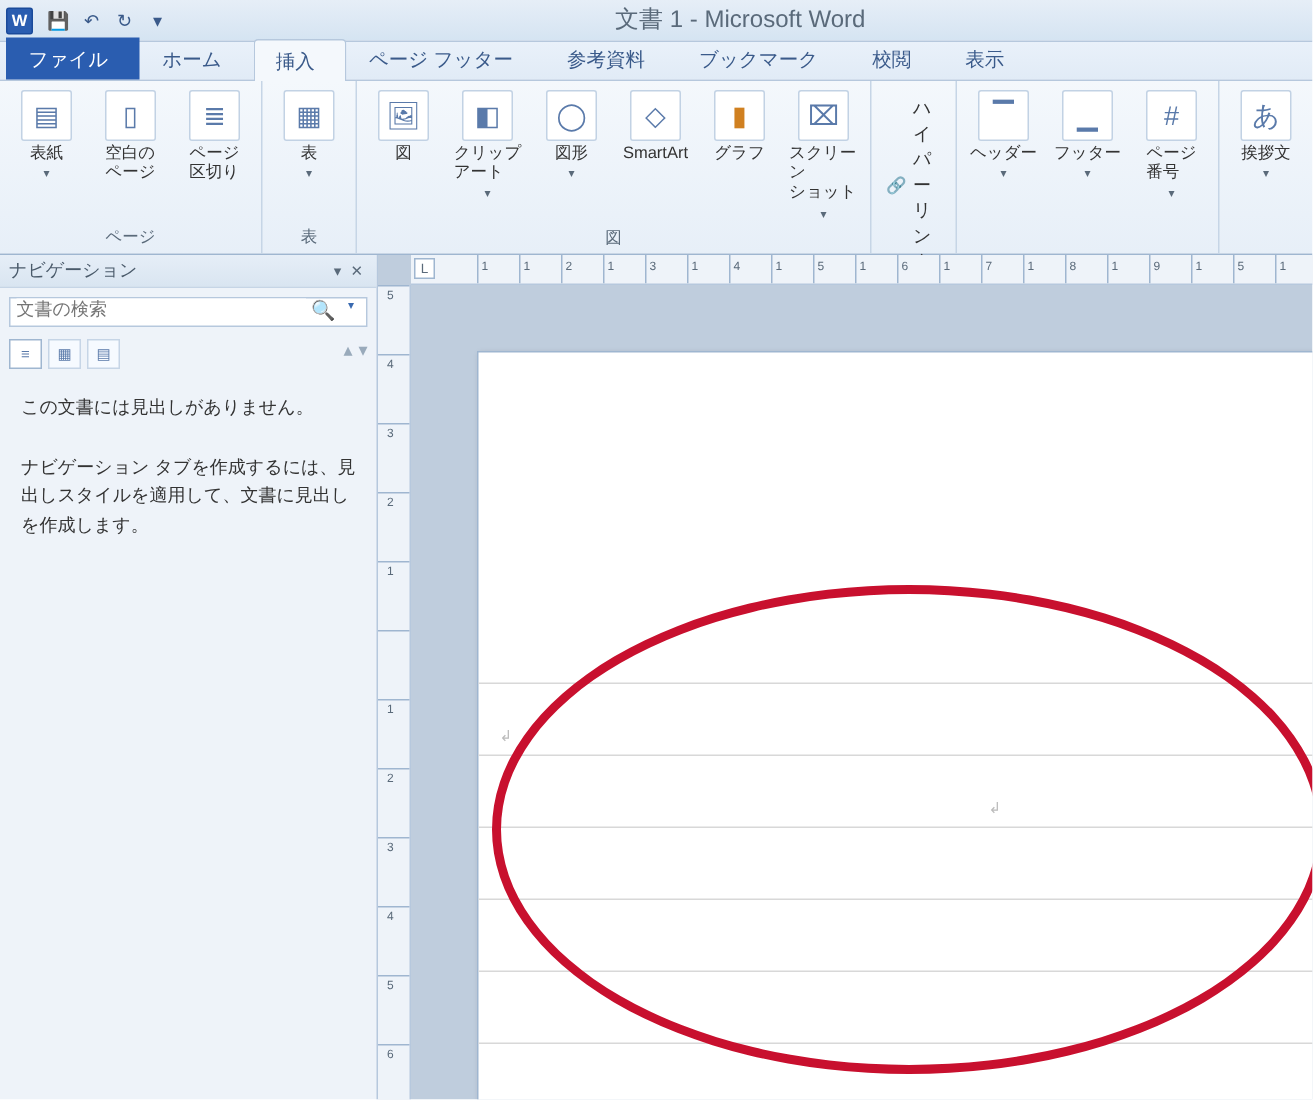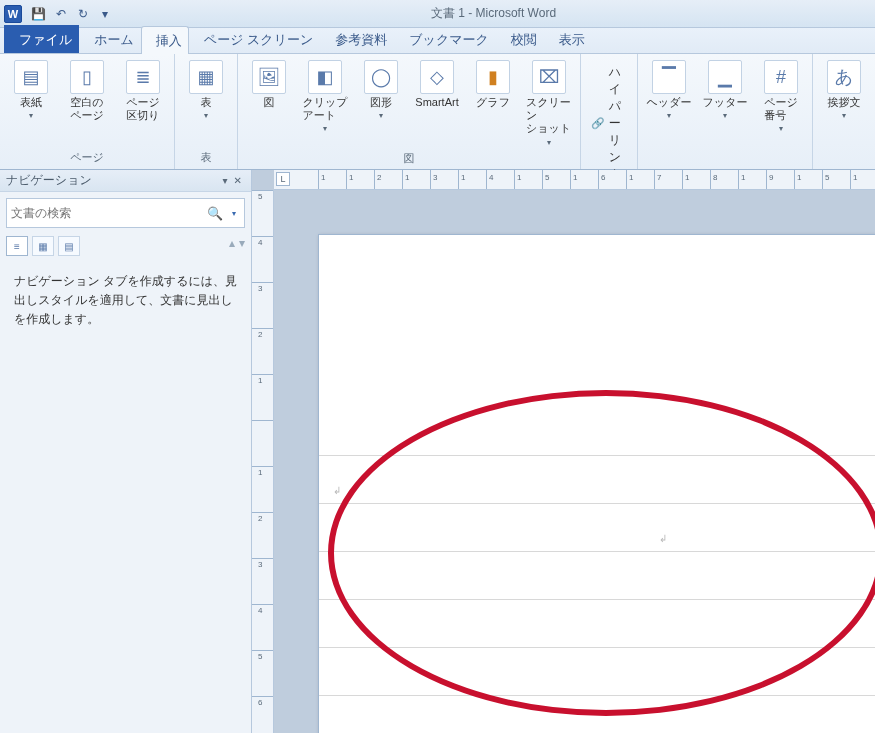--- a/index.html
+++ b/index.html
@@ -3,25 +3,25 @@
 <meta charset="utf-8">
 <style>
 * { box-sizing: border-box; margin: 0; padding: 0; }
 body { font-family: "Meiryo UI", "MS UI Gothic", sans-serif; font-size: 12px; background: #fff; width: 875px; height: 733px; overflow: hidden; color: #333; }
 
 
 .titlebar { height: 28px; background: linear-gradient(#e6eef7,#d5e4f2); display: flex; align-items: center; padding: 0 4px; border-bottom: 1px solid #b6c8dd; }
 .app-icon { width: 18px; height: 18px; background: #2a5db0; color: #fff; font-weight: bold; display: flex; align-items: center; justify-content: center; font-size: 11px; border: 1px solid #1a4a9a; border-radius: 2px; margin-right: 6px; }
 .qat-btn { width: 20px; height: 20px; display: inline-flex; align-items: center; justify-content: center; margin: 0 1px; color: #3a5a8a; cursor: pointer; }
 .titlebar .spacer { flex: 1; }
-.title-text { color: #5a6a7a; font-size: 12px; }
+.title-text { color: #5a6a7a; font-size: 16px; }
 
 
 .tabs { height: 26px; background: linear-gradient(#e9f1fa,#e1ebf6); display: flex; align-items: flex-end; padding-left: 4px; border-bottom: 1px solid #b6c8dd; }
-.tab { padding: 5px 6px 4px 14px; font-size: 13px; color: #3a5a8a; cursor: pointer; border: 1px solid transparent; border-bottom: none; margin-top: 28px; }
+.tab { padding: 5px 20px 4px 14px; font-size: 13px; color: #3a5a8a; cursor: pointer; border: 1px solid transparent; border-bottom: none; margin-top: 28px; }
 .tab.file { background: #2a5db0; color: #fff; border-radius: 0; }
 .tab.active { background: #f4f8fc; border-color: #b6c8dd; border-top-left-radius: 3px; border-top-right-radius: 3px; position: relative; top: 1px; }
 
 
 .ribbon { height: 116px; background: linear-gradient(#f4f8fc,#e7eff8); border-bottom: 1px solid #9fb6d0; display: flex; }
 .group { border-right: 1px solid #c6d5e6; padding: 4px 6px 2px 6px; display: flex; flex-direction: column; }
 .group-body { flex: 1; display: flex; align-items: flex-start; gap: 6px; }
 .group-label { text-align: center; font-size: 11px; color: #5a6a7a; padding: 2px 0; }
 .bigbtn { width: 50px; display: flex; flex-direction: column; align-items: center; gap: 2px; cursor: pointer; padding: 2px; }
 .bigicon { width: 34px; height: 34px; border: 1px solid #c2d2e4; background: #fff; border-radius: 2px; display: flex; align-items: center; justify-content: center; color: #5a7aaa; font-size: 18px; }
@@ -31,21 +31,21 @@
 .linkrow { display: flex; align-items: center; gap: 4px; font-size: 12px; cursor: pointer; padding: 2px 4px; }
 .smallicon { width: 16px; height: 16px; display: inline-flex; align-items: center; justify-content: center; color: #5a7aaa; font-size: 11px; }
 
 
 .main { display: flex; height: calc(733px - 28px - 26px - 116px); }
 .navpane { width: 252px; background: #eef3f9; border-right: 1px solid #b6c8dd; display: flex; flex-direction: column; }
 .nav-header { height: 22px; background: linear-gradient(#e6eef7,#d9e5f1); border-bottom: 1px solid #c6d5e6; display: flex; align-items: center; padding: 0 6px; font-size: 12px; color: #4a5a6a; }
 .nav-header .sp { flex: 1; }
 .nav-header .ctl { cursor: pointer; padding: 0 3px; color: #5a6a7a; font-size: 10px; }
 .searchwrap { padding: 6px; }
-.searchbox { width: 100%; height: 30px; border: 1px solid #b6c8dd; background: #fff; display: flex; align-items: center; padding: 0 4px; }
+.searchbox { width: 100%; height: 20px; border: 1px solid #b6c8dd; background: #fff; display: flex; align-items: flex-start; padding: 0 4px; }
 .searchbox input { flex: 1; border: none; outline: none; font-size: 12px; }
 .searchbox .mag { color: #3a6ab0; cursor: pointer; padding: 0 4px; font-size: 13px; }
 .navtabs { display: flex; gap: 4px; padding: 2px 6px 6px 6px; }
 .navtab { width: 22px; height: 20px; border: 1px solid #c6d5e6; background: #f6faff; display: flex; align-items: center; justify-content: center; font-size: 10px; cursor: pointer; color: #5a7aaa; }
 .navtab.active { background: #fff; border-color: #9fb6d0; }
 .navtabs .sp { flex: 1; }
 .navcontent { padding: 10px 14px; font-size: 12px; color: #333; line-height: 1.6; }
 .navcontent p + p { margin-top: 21px; }
 
 
@@ -75,21 +75,21 @@
   <span class="qat-btn">▾</span>
   <div class="spacer"></div>
   <div class="title-text">文書 1 - Microsoft Word</div>
   <div class="spacer"></div>
 </div>
 
 <div class="tabs">
   <div class="tab file">ファイル</div>
   <div class="tab">ホーム</div>
   <div class="tab active">挿入</div>
-  <div class="tab">ページ スクリーン</div>
+  <div class="tab">ページ フッター</div>
   <div class="tab">参考資料</div>
   <div class="tab">ブックマーク</div>
   <div class="tab">校閲</div>
   <div class="tab">表示</div>
 </div>
 
 <div class="ribbon">
 
   <div class="group">
     <div class="group-body">
@@ -220,20 +220,21 @@
     </div>
     <div class="navtabs">
       <div class="navtab active">≡</div>
       <div class="navtab">▦</div>
       <div class="navtab">▤</div>
       <span class="sp"></span>
       <span class="ctl" style="color:#9ab">▴</span>
       <span class="ctl" style="color:#9ab">▾</span>
     </div>
     <div class="navcontent">
+      <p>この文書には見出しがありません。</p>
       <p>ナビゲーション タブを作成するには、見出しスタイルを適用して、文書に見出しを作成します。</p>
     </div>
   </div>
 
   <div class="docarea">
     <div class="hruler">
       <div class="tab-ind">L</div>
       <div class="hruler-inner" id="hruler-inner">
           <div class="tick">
             <span>1</span>

